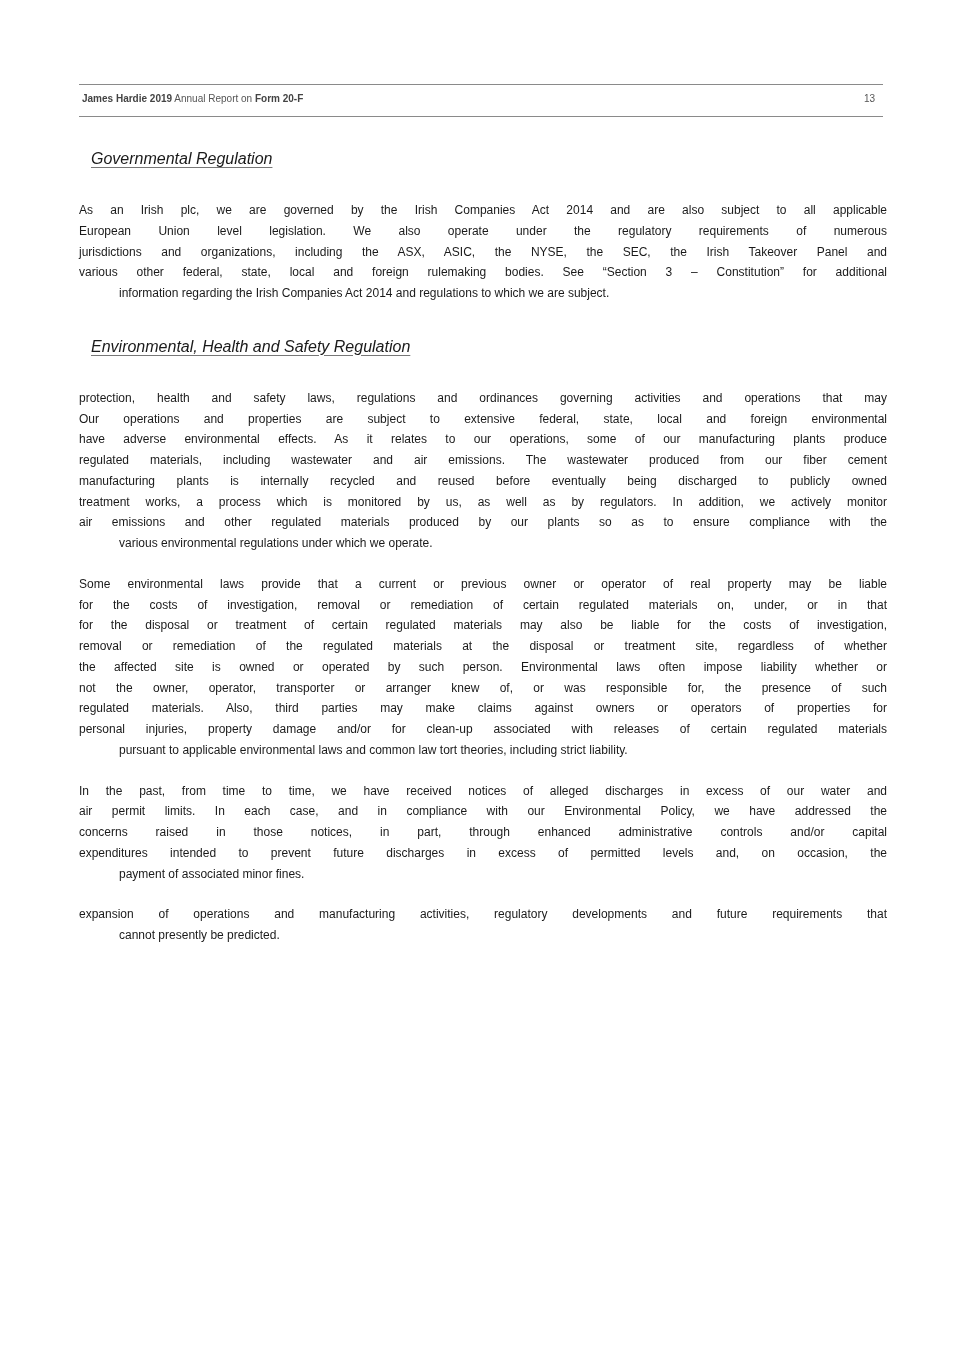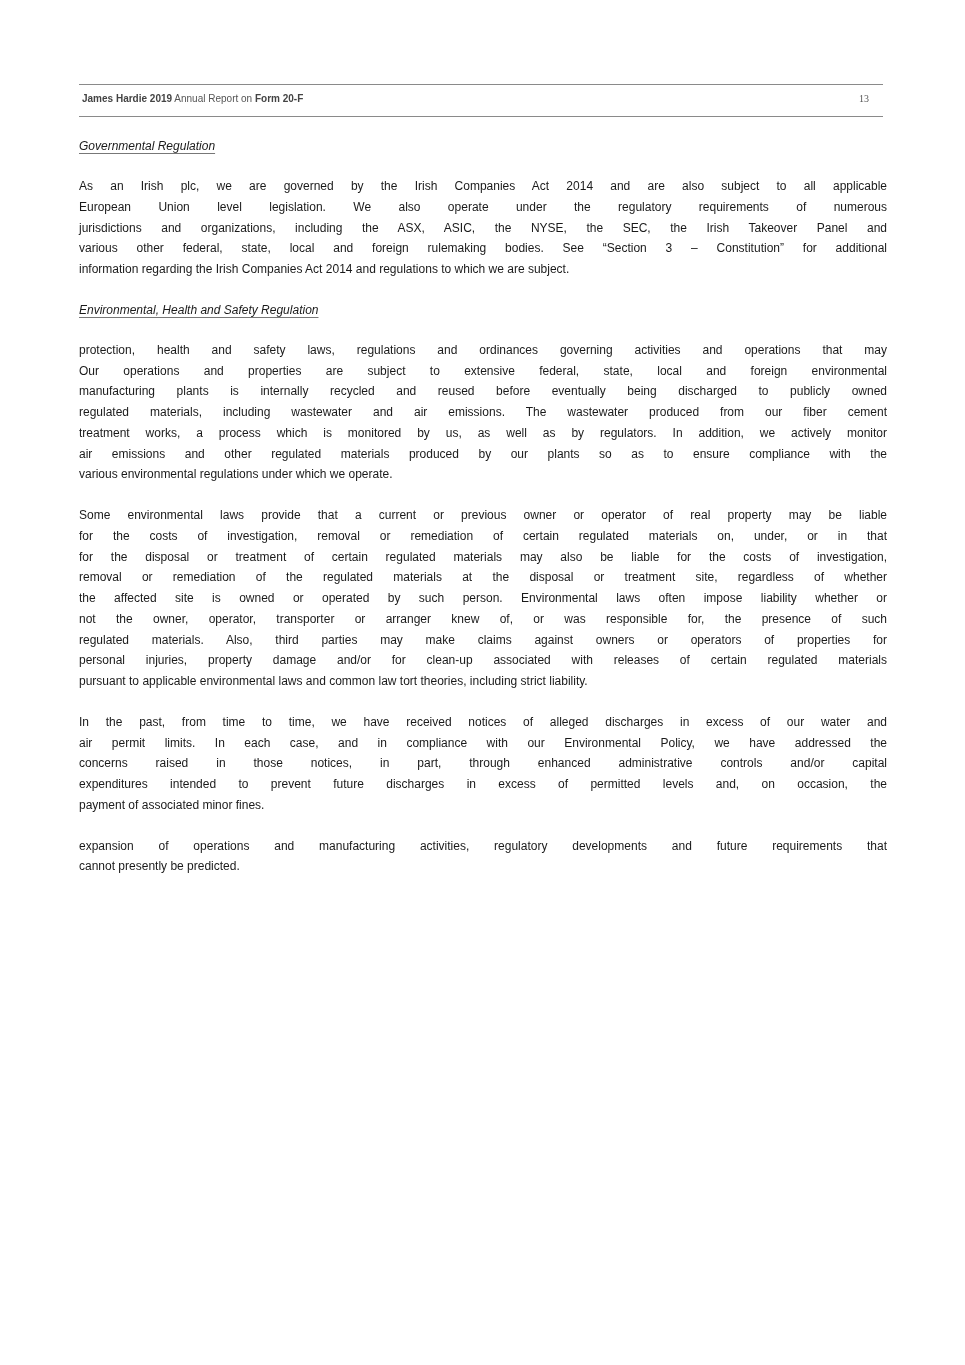--- a/index.html
+++ b/index.html
@@ -4,28 +4,28 @@
 <style>
   html, body { margin: 0; padding: 0; background: #ffffff; }
   body { width: 965px; height: 1365px; position: relative; overflow: hidden;
          font-family: "Liberation Sans", sans-serif; color: #1a1a1a; }
   .rule { position: absolute; left: 79px; width: 804px; height: 0; border-top: 1.3px solid #8a8a8a; }
   .rule.top { top: 84px; }
   .rule.bottom { top: 116px; }
   .running-header { position: absolute; left: 82px; top: 93px; width: 796px; height: 16px;
                     font-size: 10px; color: #555; }
   .running-header b { font-weight: bold; color: #444; }
-  .running-header .pg { position: absolute; right: 9px; top: 0; font-family: Liberation Serif, serif; }
+  .running-header .pg { position: absolute; right: 3px; top: 0; }
   .content { position: absolute; left: 79px; top: 136px; width: 808px; }
-  h2.section { font-style: italic; font-weight: normal; font-size: 12px; margin: 0;
+  h2.section { font-style: italic; font-weight: normal; font-size: 16px; margin: 12px;
                text-decoration: underline; text-decoration-color: #777; text-underline-offset: 3px;
                line-height: 21px; color: #1a1a1a; }
   .para { font-size: 12px; line-height: 20.75px; margin: 0; }
   .line { display: block; text-align: justify; text-align-last: justify; white-space: nowrap; height: 20.75px; }
-  .line.last { text-align-last: left; }
+  .line.last { text-align-last: left; margin-left: 40px; }
   .gap-head { height: 19px; }
   .gap-para { height: 20px; }
 </style>
 </head>
 <body>
 
 <div class="rule top"></div>
 <div class="running-header">
   <b>James Hardie 2019</b><span> Annual Report on </span><b>Form 20-F</b>
   <span class="pg">13</span>
@@ -43,22 +43,23 @@
     <span class="line">various other federal, state, local and foreign rulemaking bodies. See “Section 3 – Constitution” for additional</span>
     <span class="line last">information regarding the Irish Companies Act 2014 and regulations to which we are subject.</span>
   </p>
   <div class="gap-para"></div>
 
   <h2 class="section">Environmental, Health and Safety Regulation</h2>
   <div class="gap-head"></div>
   <p class="para">
     <span class="line">protection, health and safety laws, regulations and ordinances governing activities and operations that may</span>
     <span class="line">Our operations and properties are subject to extensive federal, state, local and foreign environmental</span>
+    <span class="line">have adverse environmental effects. As it relates to our operations, some of our manufacturing plants produce</span>
+    <span class="line">regulated materials, including wastewater and air emissions. The wastewater produced from our fiber cement</span>
     <span class="line">manufacturing plants is internally recycled and reused before eventually being discharged to publicly owned</span>
-    <span class="line">regulated materials, including wastewater and air emissions. The wastewater produced from our fiber cement</span>
     <span class="line">treatment works, a process which is monitored by us, as well as by regulators. In addition, we actively monitor</span>
     <span class="line">air emissions and other regulated materials produced by our plants so as to ensure compliance with the</span>
     <span class="line last">various environmental regulations under which we operate.</span>
   </p>
   <div class="gap-para"></div>
   <p class="para">
     <span class="line">Some environmental laws provide that a current or previous owner or operator of real property may be liable</span>
     <span class="line">for the costs of investigation, removal or remediation of certain regulated materials on, under, or in that</span>
     <span class="line">for the disposal or treatment of certain regulated materials may also be liable for the costs of investigation,</span>
     <span class="line">removal or remediation of the regulated materials at the disposal or treatment site, regardless of whether</span>

